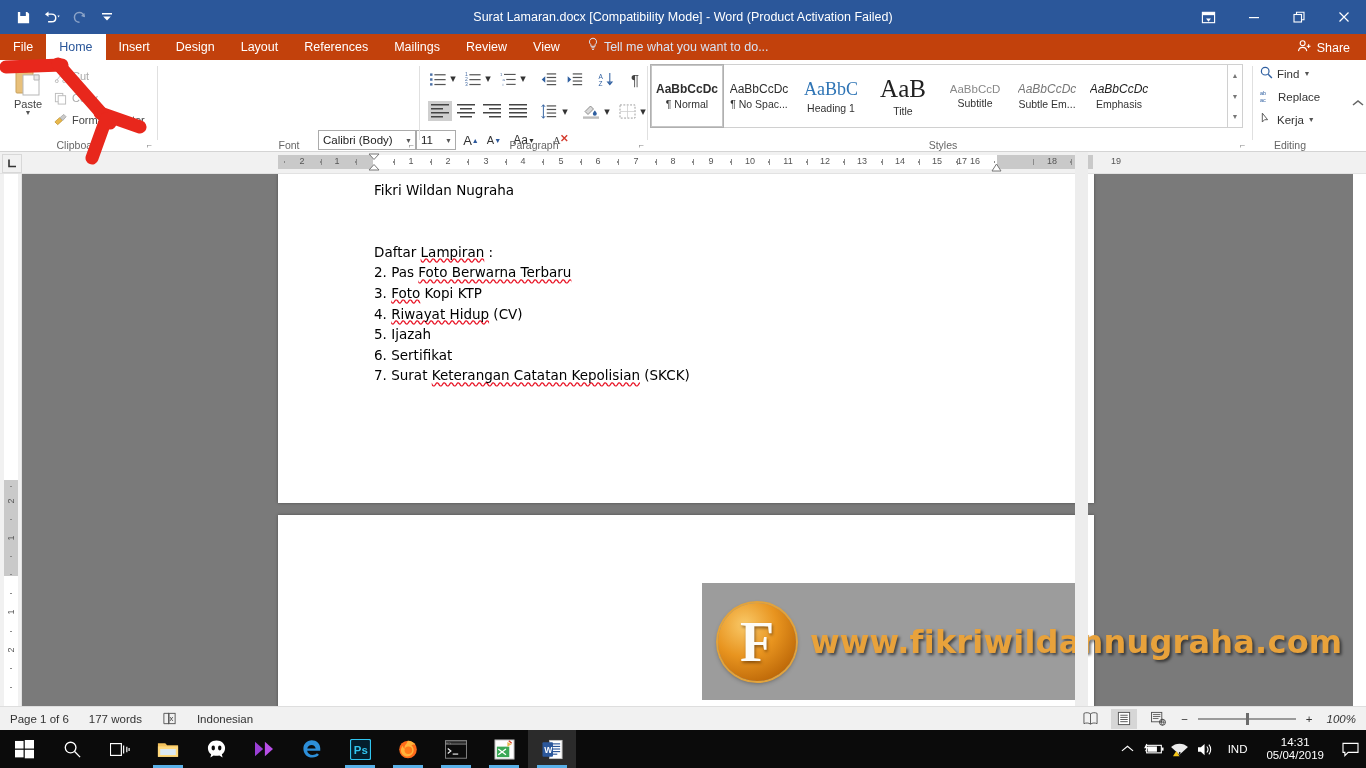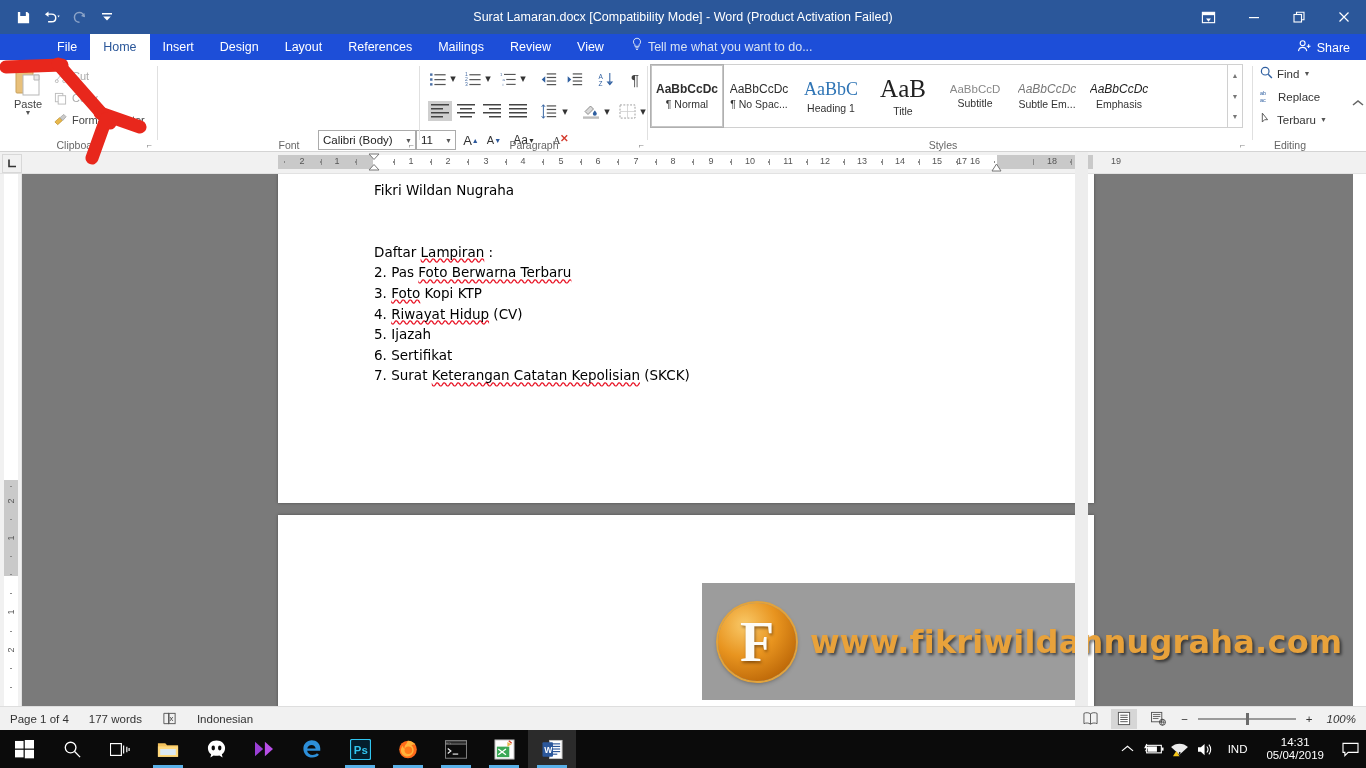--- a/index.html
+++ b/index.html
@@ -31,21 +31,21 @@
   }
   .win-btns { position: absolute; right: 0; top: 0; display: flex; height: 34px; }
   .win-btn {
     width: 45px; height: 34px; display: flex; align-items: center; justify-content: center;
     color: #fff;
   }
 
   
   .tabbar {
     position: absolute; top: 34px; left: 0; width: 1366px; height: 26px;
-    background: #1d4ed8; display: flex; align-items: center; padding-left: 44px;
+    background: #c2410c; display: flex; align-items: center;
   }
   .tab {
     height: 26px; padding: 0 13px; color: #fff; font-size: 12.5px;
     line-height: 26px; white-space: nowrap;
   }
   .tab.active { background: #fff; color: #2b579a; }
   .tellme {
     display: flex; align-items: center; gap: 5px;
     color: #d7e2f2; font-size: 12.5px; padding-left: 14px; line-height: 26px;
   }
@@ -658,21 +658,21 @@
             </svg>
         </span>
         <span>Replace</span>
       </div>
       <div class="edit-item" style="left:8px; top:52px;">
         <span>
           <svg width="13" height="13" viewBox="0 0 14 14">
               <path d="M2.5 1.2v9.6l2.4-2.5h3.3z" fill="none" stroke="#555" stroke-width="1"></path>
             </svg>
         </span>
-        <span>Terbaru</span>
+        <span>Kerja</span>
         <span style="font-size:7px;color:#555;">▼</span>
       </div>
       <div class="rgroup-label" style="width:76px;">Editing</div>
     </div>
 
     <div class="vscroll-up" style="top:32px; height:22px; right:2px; background:transparent;">
       <svg width="12" height="10" viewBox="0 0 12 10">
           <path d="M1 7l5-4 5 4" fill="none" stroke="#666" stroke-width="1.6"></path>
         </svg>
     </div>
@@ -820,21 +820,21 @@
       <path d="M6 12 L62 10"></path>
       <path d="M58 9 L110 68"></path>
       <path d="M100 58 L140 72"></path>
       <path d="M106 64 L92 103"></path>
     </g>
   </svg>
 
   <div class="vscroll"></div>
 
   <div class="statusbar">
-    <div class="sb-item">Page 1 of 4</div>
+    <div class="sb-item">Page 1 of 6</div>
     <div class="sb-item">177 words</div>
     <div class="sb-item">
       <svg width="15" height="15" viewBox="0 0 16 16">
           <path d="M2 2.5h5.5v11H2z" fill="none" stroke="#555" stroke-width="1"></path>
           <text x="8" y="11" font-size="8" fill="#333" font-family="sans-serif">x</text>
           <rect x="7" y="2.5" width="7" height="11" fill="none" stroke="#555" stroke-width="1"></rect>
         </svg>
     </div>
     <div class="sb-item">Indonesian</div>
 

